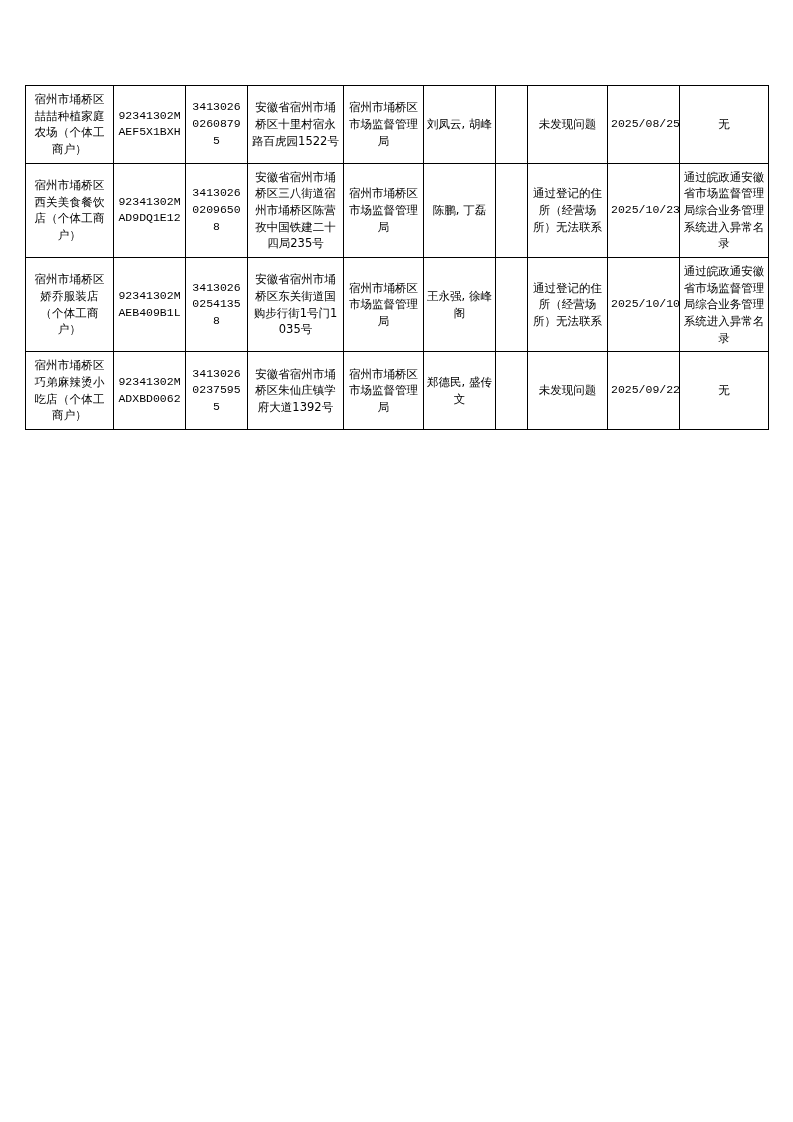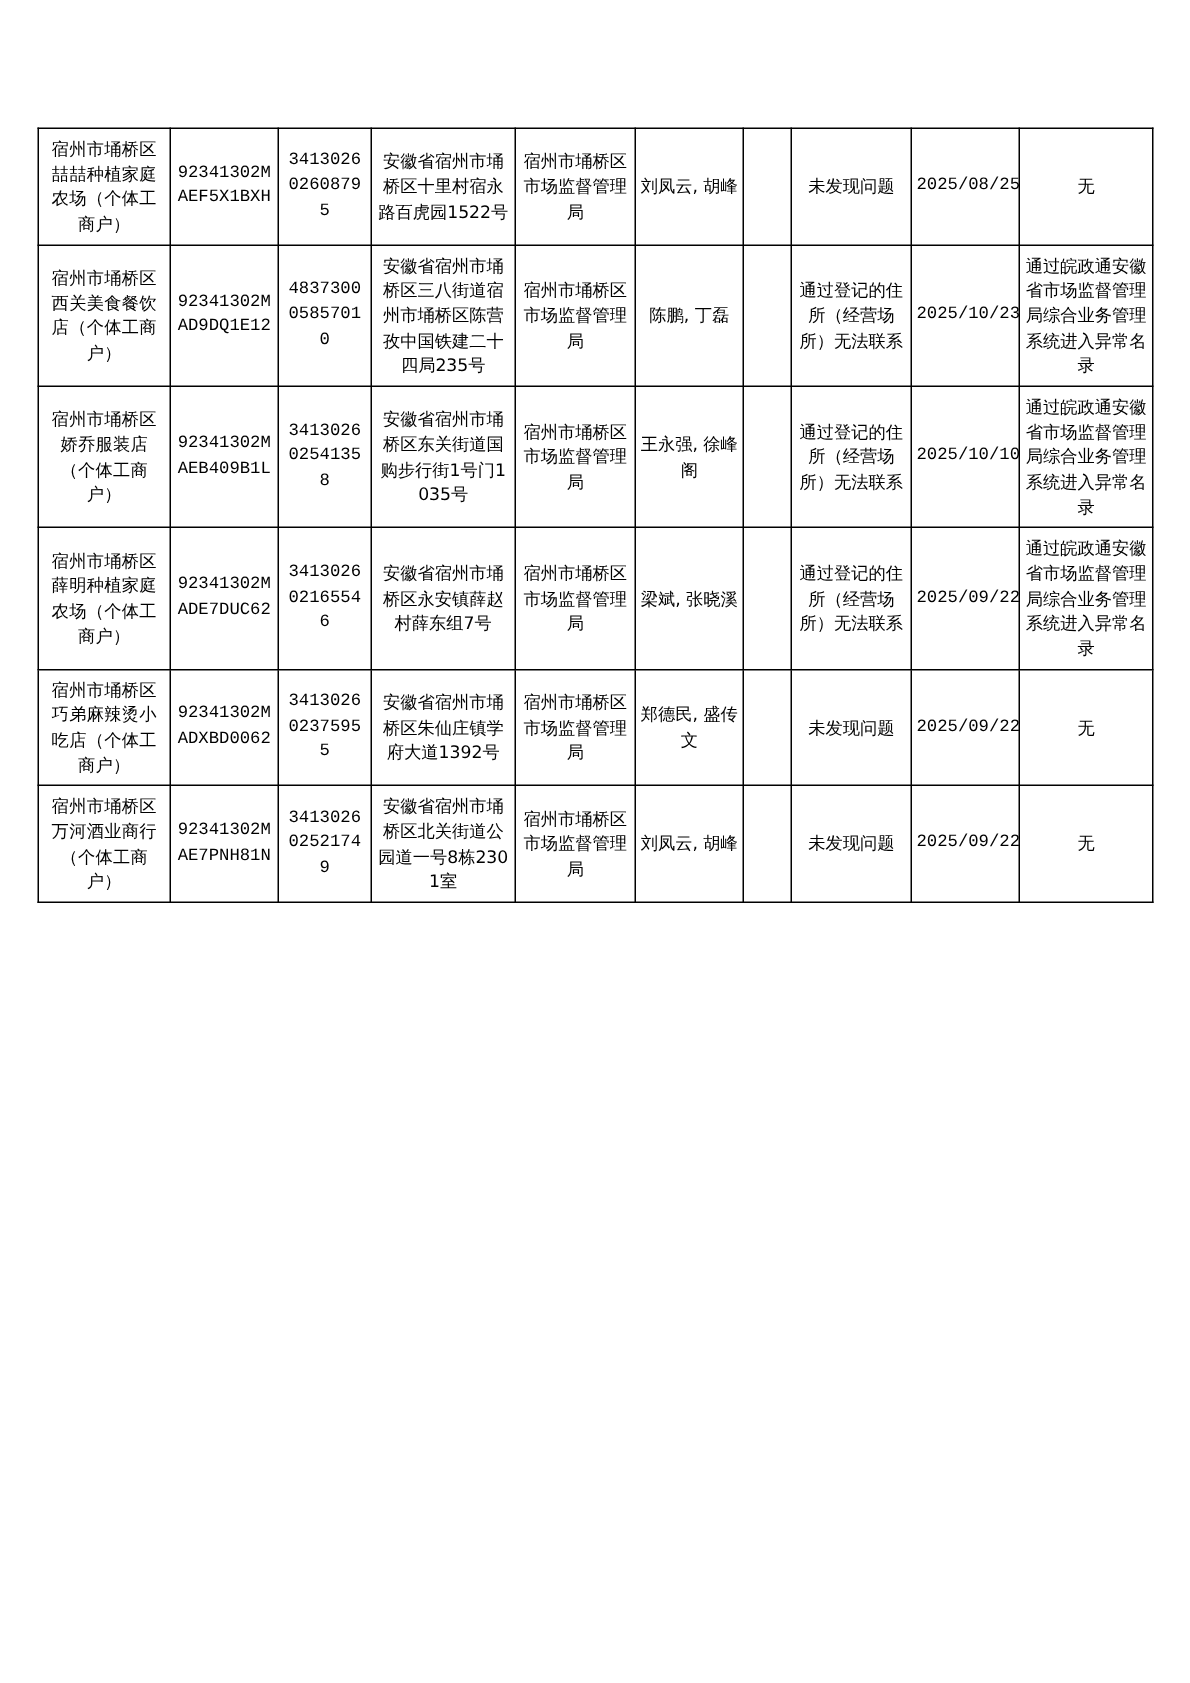--- a/index.html
+++ b/index.html
@@ -79,21 +79,21 @@
         <td>宿州市埇桥区市场监督管理局</td>
         <td>刘凤云, 胡峰</td>
         <td></td>
         <td>未发现问题</td>
         <td class="cell-date">2025/08/25</td>
         <td class="cell-remark">无</td>
       </tr>
       <tr>
         <td class="cell-name">宿州市埇桥区西关美食餐饮店（个体工商户）</td>
         <td class="cell-code">92341302MAD9DQ1E12</td>
-        <td class="cell-code">483730005857010</td>
+        <td class="cell-code">341302602096508</td>
         <td>安徽省宿州市埇桥区三八街道宿州市埇桥区陈营孜中国铁建二十四局235号</td>
         <td>宿州市埇桥区市场监督管理局</td>
         <td>陈鹏, 丁磊</td>
         <td></td>
         <td>通过登记的住所（经营场所）无法联系</td>
         <td class="cell-date">2025/10/23</td>
         <td class="cell-remark">通过皖政通安徽省市场监督管理局综合业务管理系统进入异常名录</td>
       </tr>
       <tr>
         <td class="cell-name">宿州市埇桥区娇乔服装店（个体工商户）</td>
@@ -101,50 +101,26 @@
         <td class="cell-code">341302602541358</td>
         <td>安徽省宿州市埇桥区东关街道国购步行街1号门1035号</td>
         <td>宿州市埇桥区市场监督管理局</td>
         <td>王永强, 徐峰阁</td>
         <td></td>
         <td>通过登记的住所（经营场所）无法联系</td>
         <td class="cell-date">2025/10/10</td>
         <td class="cell-remark">通过皖政通安徽省市场监督管理局综合业务管理系统进入异常名录</td>
       </tr>
       <tr>
-        <td class="cell-name">宿州市埇桥区薛明种植家庭农场（个体工商户）</td>
-        <td class="cell-code">92341302MADE7DUC62</td>
-        <td class="cell-code">341302602165546</td>
-        <td>安徽省宿州市埇桥区永安镇薛赵村薛东组7号</td>
-        <td>宿州市埇桥区市场监督管理局</td>
-        <td>梁斌, 张晓溪</td>
-        <td></td>
-        <td>通过登记的住所（经营场所）无法联系</td>
-        <td class="cell-date">2025/09/22</td>
-        <td class="cell-remark">通过皖政通安徽省市场监督管理局综合业务管理系统进入异常名录</td>
-      </tr>
-      <tr>
         <td class="cell-name">宿州市埇桥区巧弟麻辣烫小吃店（个体工商户）</td>
         <td class="cell-code">92341302MADXBD0062</td>
         <td class="cell-code">341302602375955</td>
         <td>安徽省宿州市埇桥区朱仙庄镇学府大道1392号</td>
         <td>宿州市埇桥区市场监督管理局</td>
         <td>郑德民, 盛传文</td>
         <td></td>
         <td>未发现问题</td>
         <td class="cell-date">2025/09/22</td>
         <td class="cell-remark">无</td>
       </tr>
-      <tr>
-        <td class="cell-name">宿州市埇桥区万河酒业商行（个体工商户）</td>
-        <td class="cell-code">92341302MAE7PNH81N</td>
-        <td class="cell-code">341302602521749</td>
-        <td>安徽省宿州市埇桥区北关街道公园道一号8栋2301室</td>
-        <td>宿州市埇桥区市场监督管理局</td>
-        <td>刘凤云, 胡峰</td>
-        <td></td>
-        <td>未发现问题</td>
-        <td class="cell-date">2025/09/22</td>
-        <td class="cell-remark">无</td>
-      </tr>
     </tbody>
   </table>
 </div>
 
 </body></html>

